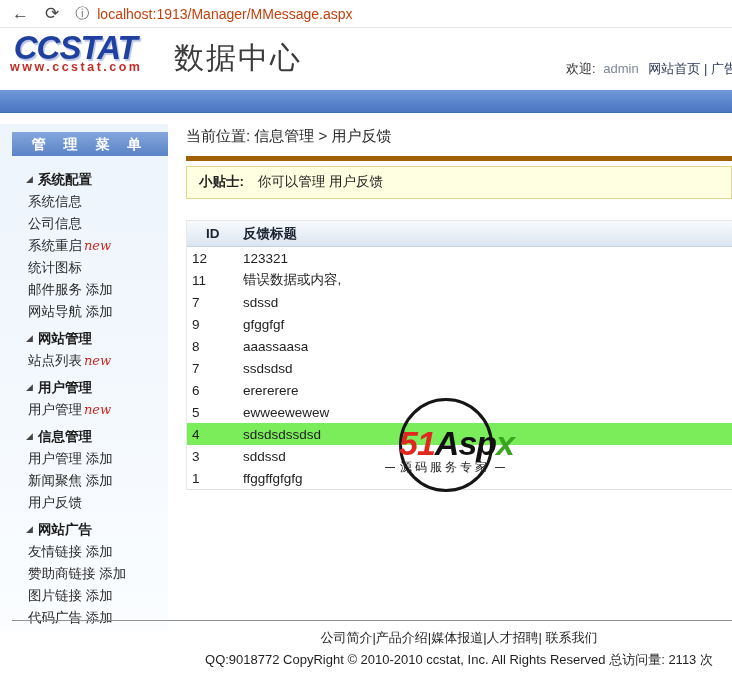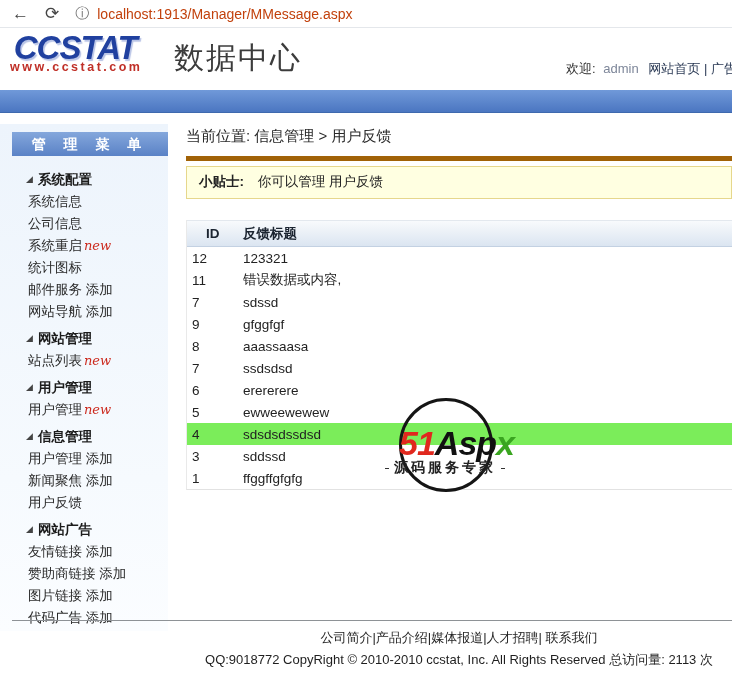--- a/index.html
+++ b/index.html
@@ -62,21 +62,21 @@
   .wm{position:absolute;left:0;top:0;z-index:5;pointer-events:none;}
   .wm-circle{position:absolute;left:399px;top:398px;width:88px;height:88px;
     border:3px solid #151515;border-radius:50%;}
   .wm-text{position:absolute;left:383px;top:424px;font-size:34px;font-weight:800;
     font-style:italic;letter-spacing:-1px;white-space:nowrap;margin-left:16px;}
   .wm-51{color:#e0281e;}
   .wm-asp{color:#111;}
   .wm-x{color:#3aa520;}
   .wm-tag{position:absolute;left:385px;top:459px;width:120px;display:flex;
     align-items:center;justify-content:center;gap:5px;}
-  .wm-tag .txt{font-size:14px;letter-spacing:3px;color:#222;font-weight:bold;white-space:nowrap;}
+  .wm-tag .txt{font-size:12px;letter-spacing:3px;color:#222;font-weight:normal;white-space:nowrap;}
   .wm-tag .ln{width:11px;height:0;border-top:1px solid #333;}
   
   .footer-sep{position:absolute;left:12px;right:0;top:620px;border-top:1px solid #8e9296;}
   .footer{position:absolute;left:186px;right:0;top:627px;text-align:center;
     font-size:13px;color:#1f1f1f;line-height:22px;}
 </style>
 </head>
 <body>
 
 <div class="browser-bar">

